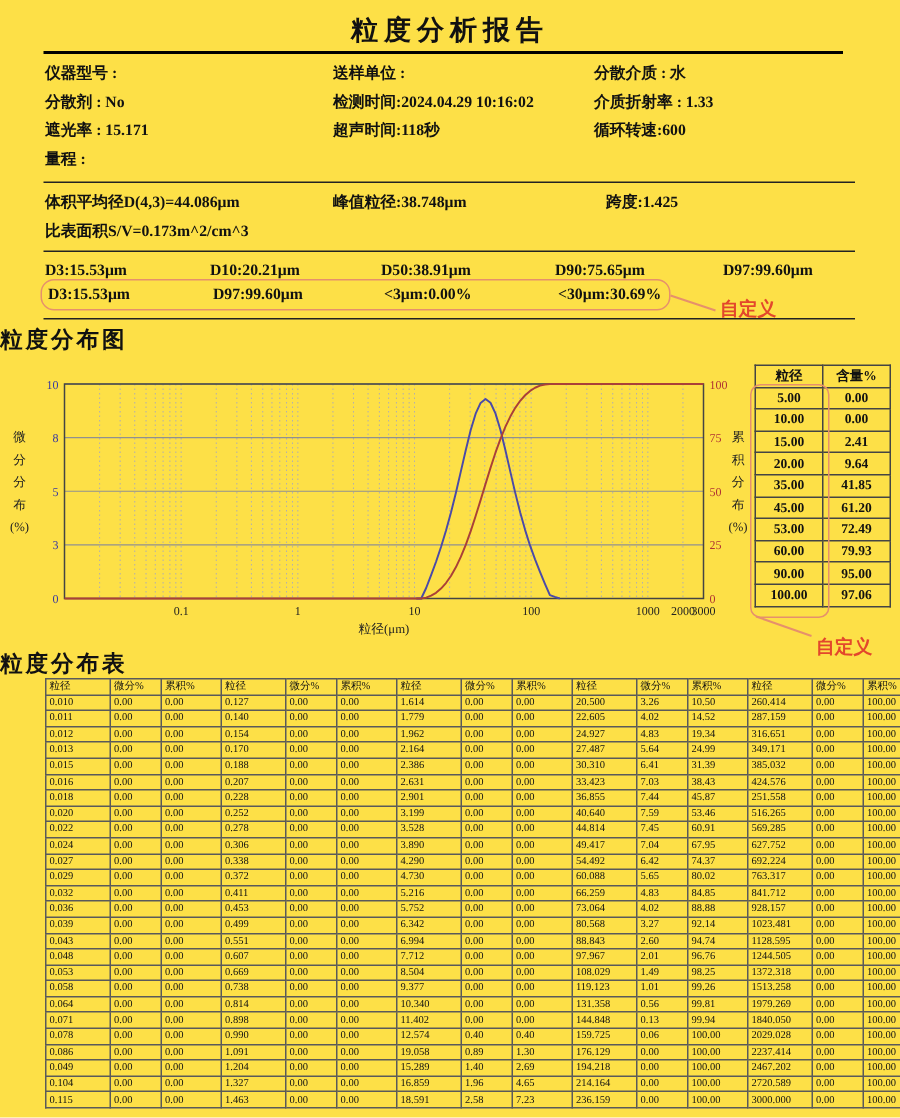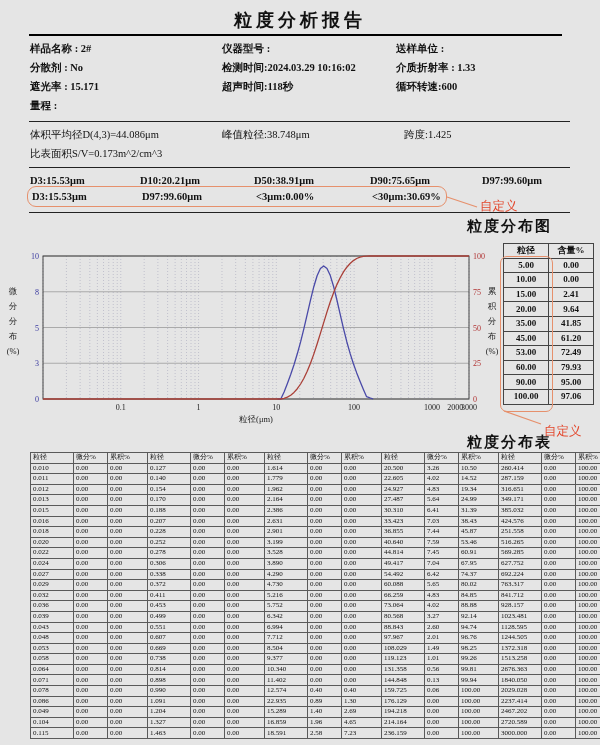--- a/index.html
+++ b/index.html
@@ -1,57 +1,57 @@
 <!DOCTYPE html>
 <html><head>
 <meta charset="utf-8">
 <style>
   html,body{margin:0;padding:0;background:#ffffff;}
-  .page{position:relative;width:600px;height:745px;background:#e5e5e5;
+  .page{position:relative;width:600px;height:745px;background:#fde047;
         font-family:"Liberation Serif","DejaVu Serif",serif;color:#111;overflow:hidden;}
   .abs{position:absolute;}
   .report-title{left:0;top:8px;width:600px;text-align:center;font-size:18px;font-weight:bold;letter-spacing:4px;}
   .rule{background:#222;height:1px;}
   .rule-thick{background:#000;height:2px;}
   .info-grid{left:30px;top:42px;width:545px;display:grid;grid-template-columns:192px 174px 1fr;
              row-gap:5px;font-size:10.5px;font-weight:600;}
   .summary-grid{left:30px;top:128px;width:545px;display:grid;grid-template-columns:192px 182px 1fr;
-             row-gap:5px;font-size:10.5px;font-weight:400;}
+             row-gap:5px;font-size:10.5px;font-weight:700;}
   .d-row{left:30px;top:175px;width:540px;display:grid;grid-template-columns:110px 114px 116px 112px 1fr;
              font-size:10.5px;font-weight:600;}
   .custom-box{left:27px;top:186px;width:420px;height:21px;border:1.5px solid #e6906c;border-radius:9px;
              display:grid;grid-template-columns:110px 114px 116px 1fr;align-items:center;
              padding-left:4px;font-size:10.5px;font-weight:600;box-sizing:border-box;}
-  .annotation{color:#e3472c;font-size:12.5px;font-weight:normal;font-family:"Liberation Sans","DejaVu Sans",sans-serif;}
-  .section-title{left:0;width:552px;text-align:right;font-size:15px;font-weight:bold;letter-spacing:2px;}
+  .annotation{color:#e3472c;font-size:12.5px;font-weight:bold;font-family:"Liberation Sans","DejaVu Sans",sans-serif;}
+  .section-title{left:0;width:552px;text-align:left;font-size:15px;font-weight:bold;letter-spacing:2px;}
   table{border-collapse:collapse;}
   .side-table{left:503px;top:243px;}
   .side-table td,.side-table th{border:1px solid #444;width:44px;height:13.6px;line-height:13px;
              font-size:9px;text-align:center;font-weight:600;padding:0;}
   .side-highlight{left:500px;top:256px;width:51px;height:154px;border:1.5px solid #e6906c;border-radius:7px;}
   .dist-table{left:30px;top:452px;width:540px;table-layout:fixed;}
   .dist-table td,.dist-table th{border:1px solid #5a5a5a;height:9.6px;line-height:9.4px;font-size:7px;
              text-align:left;padding:0 0 0 2px;font-weight:normal;overflow:hidden;white-space:nowrap;}
   .col-d{width:40px;} .col-m{width:31px;} .col-c{width:37px;}
   svg text{font-family:"Liberation Serif","DejaVu Serif",serif;}
 </style>
 </head>
 <body>
 
 <div class="page">
 
   <div class="abs report-title">粒度分析报告</div>
   <div class="abs rule-thick" style="left:29px;top:34px;width:533px;"></div>
 
   <div class="abs info-grid">
-      <div>样品名称 : 2#</div>
       <div>仪器型号 :</div>
       <div>送样单位 :</div>
+      <div>分散介质 : 水</div>
       <div>分散剂 : No</div>
-      <div>检测时间:2024.03.29 10:16:02</div>
+      <div>检测时间:2024.04.29 10:16:02</div>
       <div>介质折射率 : 1.33</div>
       <div>遮光率 : 15.171</div>
       <div>超声时间:118秒</div>
       <div>循环转速:600</div>
       <div>量程 :</div>
     </div>
   <div class="abs rule" style="left:29px;top:121px;width:541px;"></div>
 
   <div class="abs summary-grid">
       <div>体积平均径D(4,3)=44.086μm</div>
@@ -567,21 +567,21 @@
           <td>0.00</td>
           <td>0.814</td>
           <td>0.00</td>
           <td>0.00</td>
           <td>10.340</td>
           <td>0.00</td>
           <td>0.00</td>
           <td>131.358</td>
           <td>0.56</td>
           <td>99.81</td>
-          <td>2676.363</td>
+          <td>1979.269</td>
           <td>0.00</td>
           <td>100.00</td>
         </tr>
         <tr>
           <td>0.071</td>
           <td>0.00</td>
           <td>0.00</td>
           <td>0.898</td>
           <td>0.00</td>
           <td>0.00</td>
@@ -612,21 +612,21 @@
           <td>0.00</td>
           <td>100.00</td>
         </tr>
         <tr>
           <td>0.086</td>
           <td>0.00</td>
           <td>0.00</td>
           <td>1.091</td>
           <td>0.00</td>
           <td>0.00</td>
-          <td>22.935</td>
+          <td>19.058</td>
           <td>0.89</td>
           <td>1.30</td>
           <td>176.129</td>
           <td>0.00</td>
           <td>100.00</td>
           <td>2237.414</td>
           <td>0.00</td>
           <td>100.00</td>
         </tr>
         <tr>

